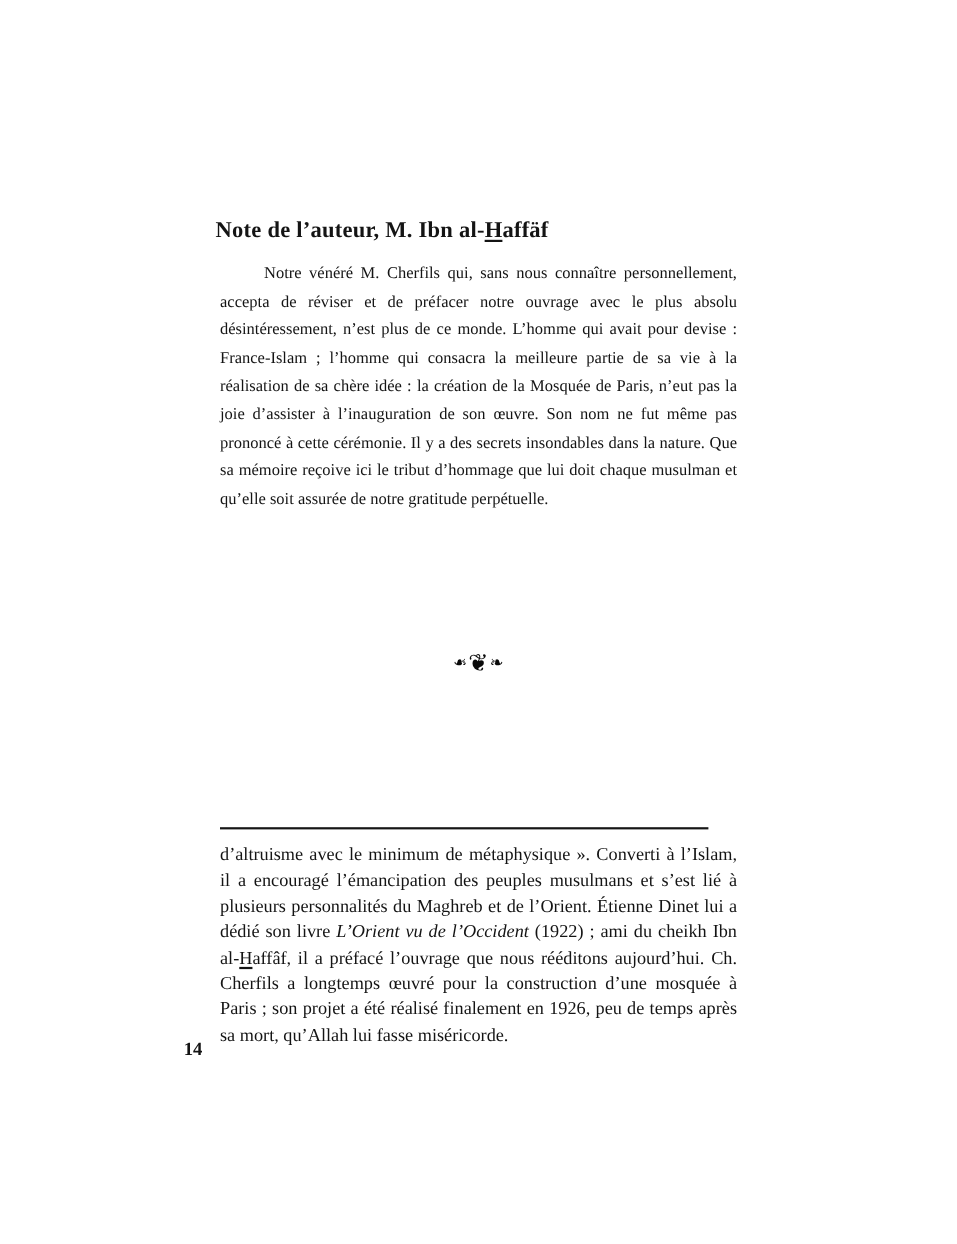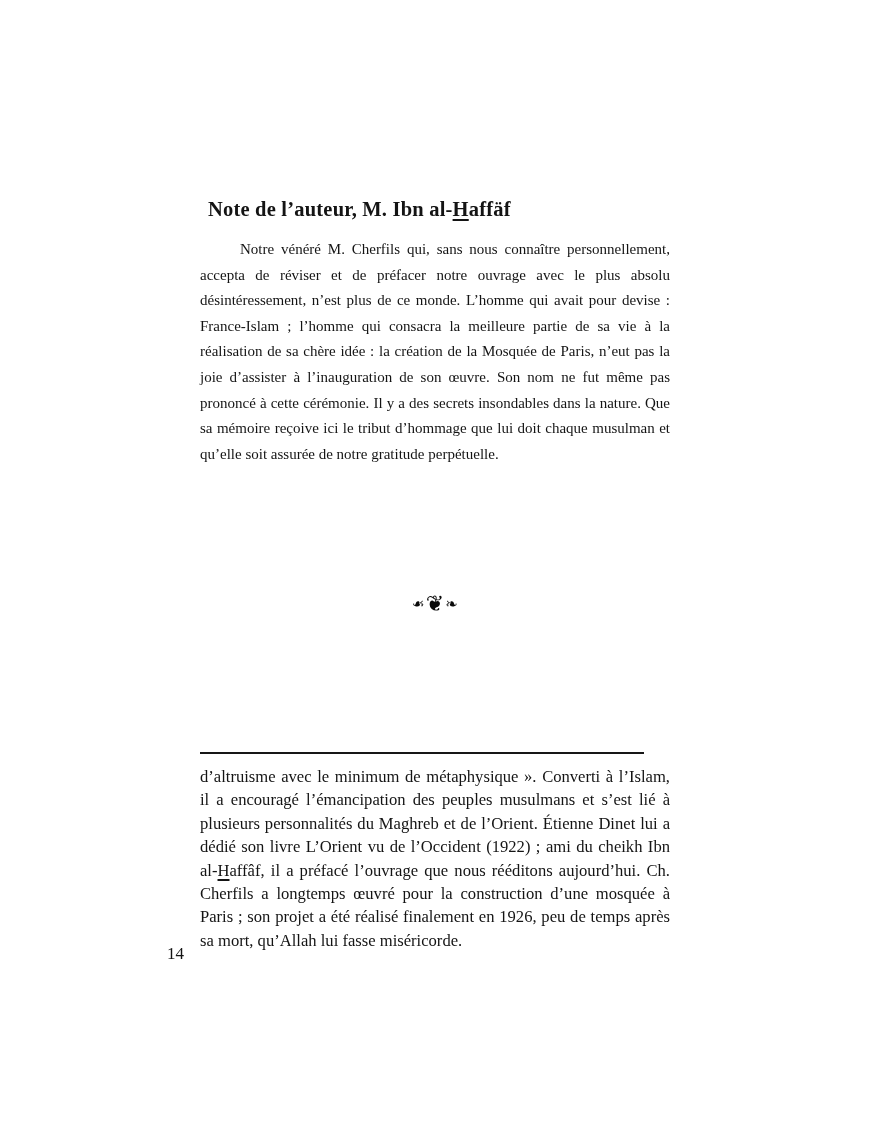--- a/index.html
+++ b/index.html
@@ -11,21 +11,21 @@
     position: relative;
     width: 870px;
     height: 1131px;
     background: var(--page-bg, #ffffff);
     color: var(--ink, #141414);
     font-family: "Liberation Serif", "DejaVu Serif", serif;
     overflow: hidden;
   }
   .title {
     position: absolute;
-    left: 208px;
+    left: 196px;
     top: 184px;
     width: 470px;
     font-size: 20.5px;
     font-weight: bold;
     letter-spacing: 0.2px;
     white-space: nowrap;
   }
   .body-block {
     position: absolute;
     left: 200px;
@@ -41,20 +41,21 @@
   }
   .body-block p.closing {
     text-align: left;
   }
   .underline {
     text-decoration: underline;
     text-underline-offset: 3px;
     text-decoration-thickness: 1.5px;
   }
   .italic {
+    font-style: italic;
   }
   .ornament {
     position: absolute;
     left: 200px;
     top: 588px;
     width: 470px;
     text-align: center;
     color: #0a0a0a;
     line-height: 30px;
     user-select: none;
@@ -89,21 +90,21 @@
     font-size: 16.6px;
     line-height: 23.4px;
     text-align: justify;
     margin: 0;
   }
   .page-number {
     position: absolute;
     left: 167px;
     top: 944px;
     font-size: 17px;
-    font-weight: normal;
+    font-weight: bold;
   }
 </style>
 </head>
 <body>
 
 <div class="page" style="--page-bg: #ffffff; --ink: #141414;">
 
   <h1 class="title"><span>Note de l’auteur, M. Ibn al-</span><span class="underline">H</span><span>affäf</span></h1>
 
   <div class="body-block">

